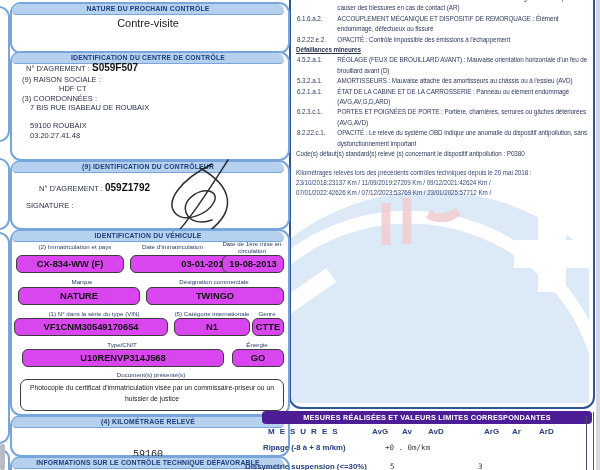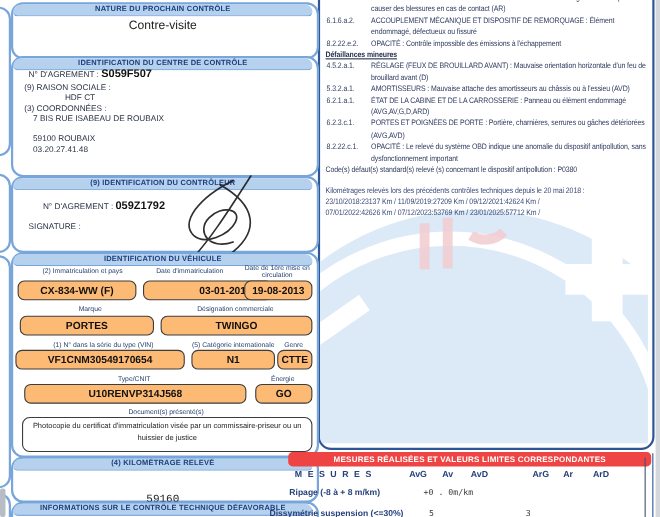--- a/index.html
+++ b/index.html
@@ -16,36 +16,36 @@
     border-bottom:1px solid #78a5da;border-radius:8px 8px 5px 5px;
     text-align:center;font-size:6.8px;font-weight:bold;color:#1c3f7d;letter-spacing:.2px;
     white-space:nowrap;overflow:hidden;}
   .frag{position:absolute;border:2px solid #78a5da;border-radius:11px;background:transparent;}
   .lbl{position:absolute;font-size:7.5px;color:#2a3245;white-space:nowrap;}
   .bigval{font-weight:bold;font-size:10px;color:#111;}
   .center-val{position:absolute;text-align:center;color:#222;}
   
   .vlabel{position:absolute;font-size:6.2px;color:#27406e;text-align:center;line-height:1.15;}
   .vbox{position:absolute;height:16px;line-height:16px;border:1.5px solid #3c3c3c;border-radius:6px;
-    background:#fdba74;text-align:center;font-size:9.3px;font-weight:bold;color:#111;
+    background:#d946ef;text-align:center;font-size:9.3px;font-weight:bold;color:#111;
     white-space:nowrap;overflow:hidden;}
   .vbox-multi{position:absolute;border:1.5px solid #3c3c3c;border-radius:7px;background:#fff;
     text-align:center;font-size:6.8px;font-weight:normal;color:#222;line-height:1.6;padding:3px 4px;}
   
   #rpanel{position:absolute;left:289px;top:-14px;width:302px;height:419px;background:#fff;
     border:2px solid #2e5596;border-radius:12px;overflow:hidden;}
   #defects{position:absolute;left:5px;top:5px;width:340px;transform:scaleX(.88);transform-origin:left top;
     font-size:7.2px;line-height:10.4px;color:#2e3a5e;letter-spacing:-.1px;}
   .ditem{position:relative;padding-left:47px;}
   .dcode{position:absolute;left:1px;top:0;white-space:nowrap;}
   .dminor{font-weight:bold;text-decoration:underline;color:#26324e;}
   .kmhist{color:#3a4a7a;}
   
   #mes-bar{position:absolute;left:262px;top:411px;width:330px;height:13px;line-height:13px;
-    background:#ef4444;border-radius:4px;text-align:center;color:#fff;font-size:7.3px;
+    background:#4c1d95;border-radius:4px;text-align:center;color:#fff;font-size:7.3px;
     font-weight:bold;letter-spacing:.2px;white-space:nowrap;}
   .mhead{position:absolute;top:427px;font-size:8px;font-weight:bold;color:#26407c;white-space:nowrap;}
   .mlabel{position:absolute;font-size:7.8px;font-weight:bold;color:#26407c;white-space:nowrap;}
   .mval{position:absolute;font-family:"DejaVu Sans Mono", monospace;font-size:7.5px;color:#3a3a3a;white-space:nowrap;}
   .vline{position:absolute;width:0;border-left:1.5px solid #44506b;}
   .edge{position:absolute;right:0;top:0;width:4px;height:470px;background:#d4d7db;}
   .greyblob{position:absolute;left:0;top:444px;width:5px;height:26px;background:#b8bdc5;border-radius:2px;}
 </style>
 </head>
 <body>
@@ -147,21 +147,21 @@
 
 <div class="vlabel" style="left:22px;top:243px;width:106px;">(2) Immatriculation et pays</div>
 <div class="vlabel" style="left:130px;top:243px;width:85px;">Date d'immatriculation</div>
 <div class="vlabel" style="left:220px;top:240px;width:64px;">Date de 1ère mise en circulation</div>
 <div class="vbox" style="left:16px;top:255px;width:106px;">CX-834-WW (F)</div>
 <div class="vbox" style="left:130px;top:255px;width:84px;padding-left:32px;">03-01-2019</div>
 <div class="vbox" style="left:222px;top:255px;width:60px;">19-08-2013</div>
 
 <div class="vlabel" style="left:22px;top:278px;width:120px;">Marque</div>
 <div class="vlabel" style="left:146px;top:278px;width:136px;">Désignation commerciale</div>
-<div class="vbox" style="left:18px;top:287px;width:120px;">PORTES</div>
+<div class="vbox" style="left:18px;top:287px;width:120px;">NATURE</div>
 <div class="vbox" style="left:146px;top:287px;width:136px;">TWINGO</div>
 
 <div class="vlabel" style="left:14px;top:310px;width:160px;">(1) N° dans la série du type (VIN)</div>
 <div class="vlabel" style="left:174px;top:310px;width:76px;">(5) Catégorie internationale</div>
 <div class="vlabel" style="left:252px;top:310px;width:30px;">Genre</div>
 <div class="vbox" style="left:14px;top:318px;width:152px;">VF1CNM30549170654</div>
 <div class="vbox" style="left:174px;top:318px;width:74px;">N1</div>
 <div class="vbox" style="left:252px;top:318px;width:30px;">CTTE</div>
 
 <div class="vlabel" style="left:22px;top:341px;width:200px;">Type/CNIT</div>

